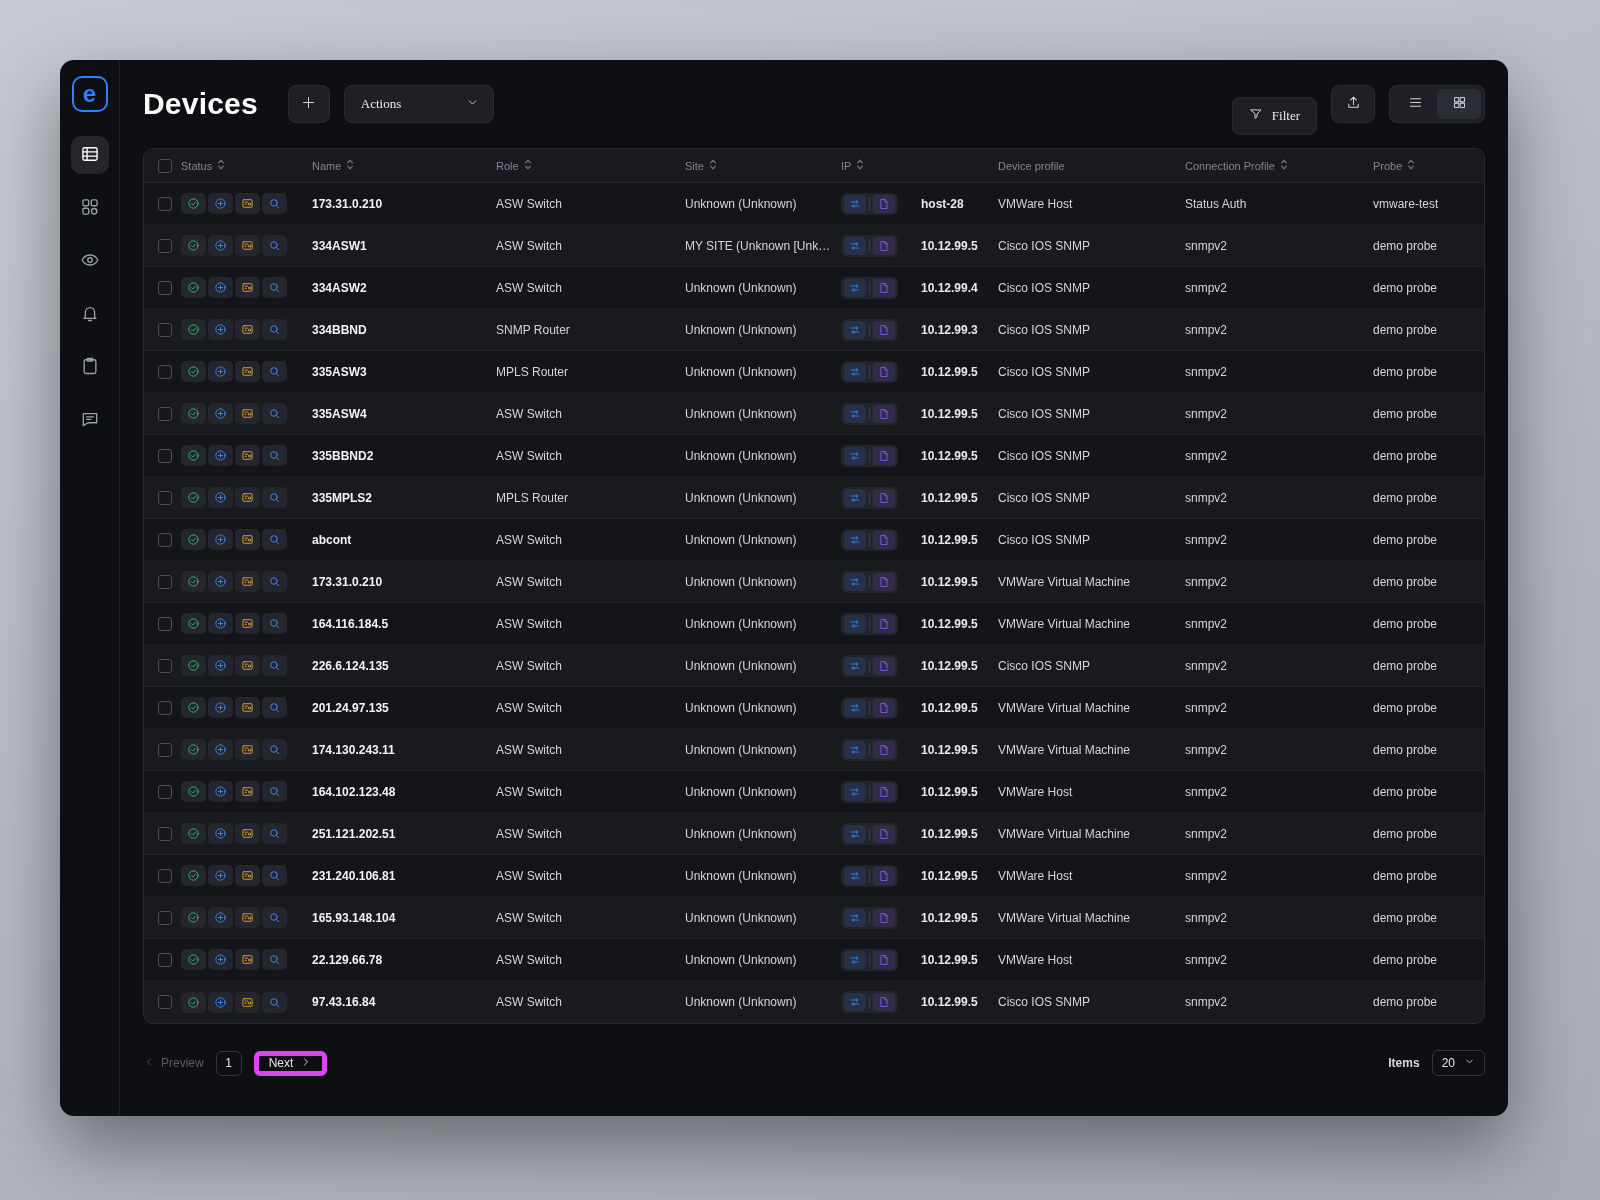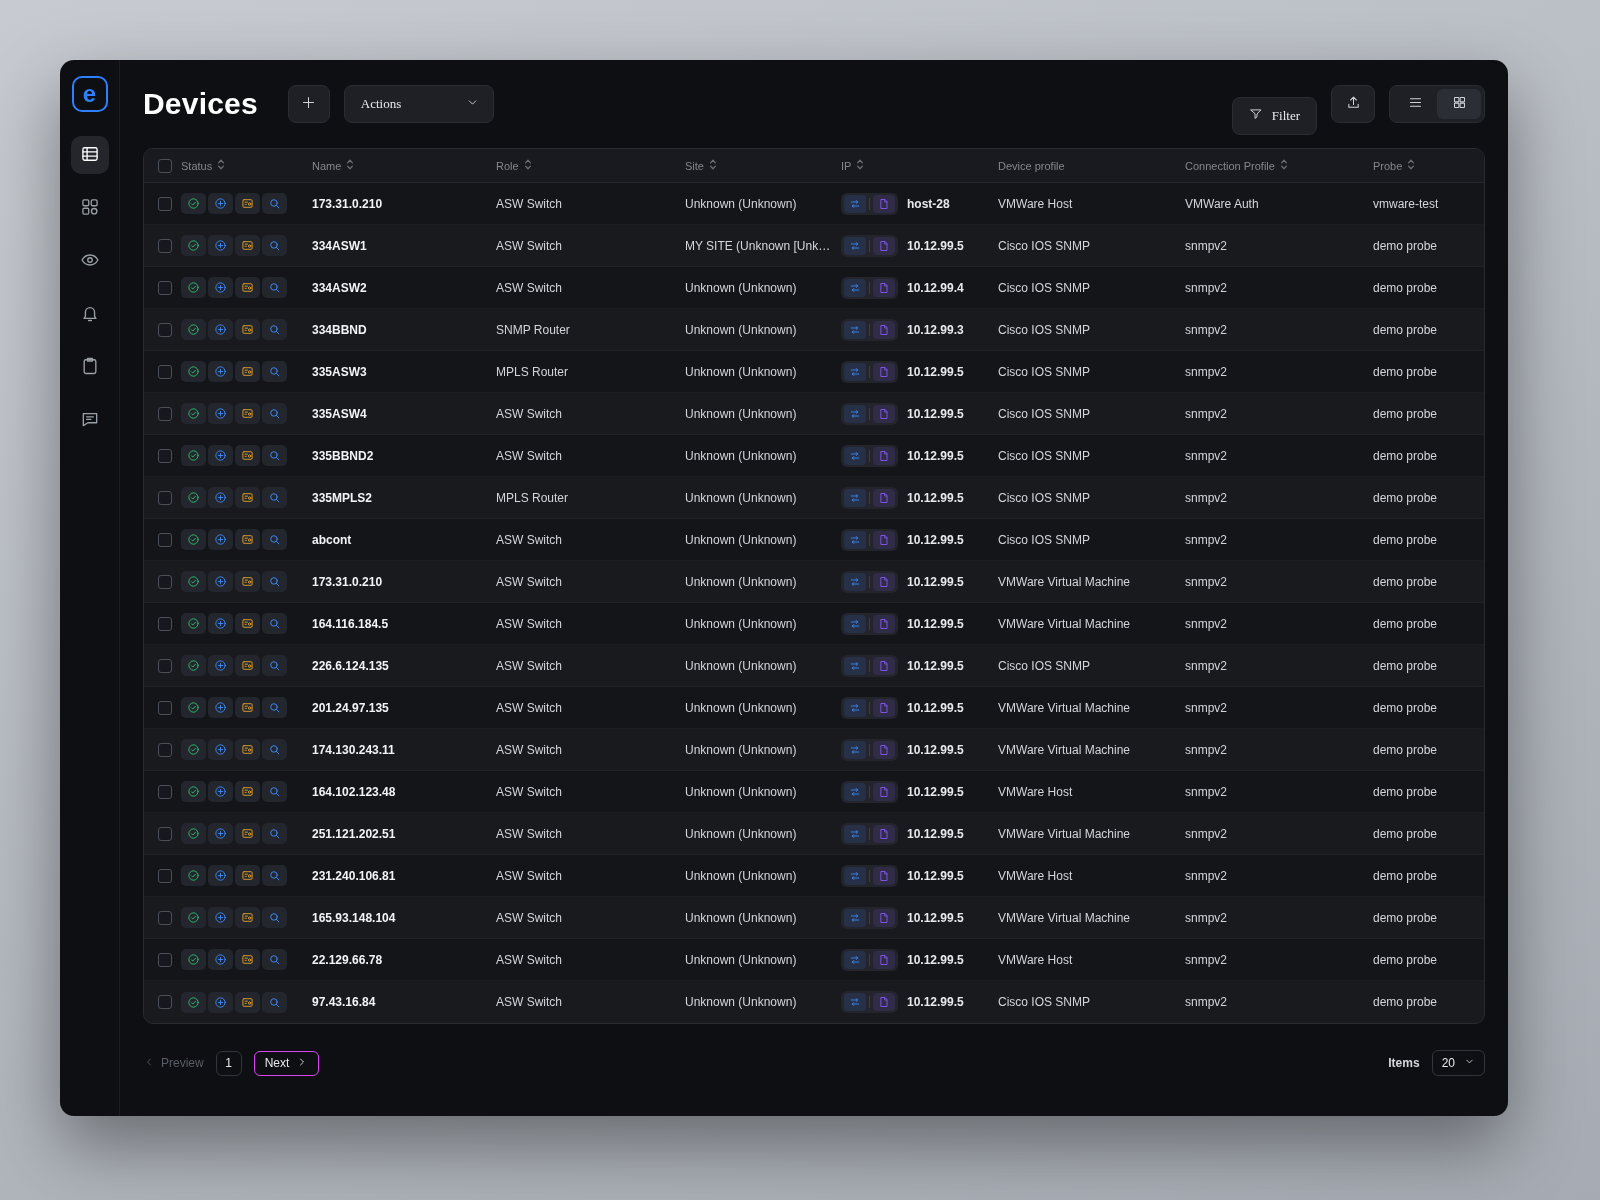--- a/index.html
+++ b/index.html
@@ -96,38 +96,38 @@
   .action-group { display:flex; gap:2px; }
   .action-btn {
     width:25px; height:21px; border:none; border-radius:5px; background:#24262d;
     display:flex; align-items:center; justify-content:center; cursor:pointer;
   }
   .action-btn svg { width:13px; height:13px; fill:none; stroke-width:1.7; stroke-linecap:round; stroke-linejoin:round; }
   .ic-green  { stroke:#2fbf71; }
   .ic-blue   { stroke:#3d8bfd; }
   .ic-yellow { stroke:#e0a32e; }
   .ic-purple { stroke:#8b5cf6; }
-  .c-ip { display:flex; align-items:center; gap:9px; overflow:visible; }
+  .c-ip { display:flex; align-items:center; gap:23px; overflow:visible; }
   .ip-group { display:flex; align-items:center; background:#23242c; border-radius:6px; padding:2px 3px; gap:3px; }
   .ip-btn { width:22px; height:18px; border:none; border-radius:4px; display:flex; align-items:center; justify-content:center; cursor:pointer; }
   .ip-btn.swap { background:rgba(61,139,253,0.13); }
   .ip-btn.file { background:rgba(139,92,246,0.13); }
   .ip-btn svg { width:12px; height:12px; fill:none; stroke-width:1.7; stroke-linecap:round; stroke-linejoin:round; }
   .ip-divider { width:1px; height:12px; background:#3a3c46; }
   .ip-text { font-size:12px; color:#e7e9ec; font-weight:600; }
   
   .pager { display:flex; align-items:center; margin-top:26px; gap:12px; font-size:12px; }
   .pg-prev { display:flex; align-items:flex-start; gap:6px; color:#595d66; background:none; border:none; font-family:inherit; font-size:12px; cursor:default; }
   .pg-prev svg, .pg-next svg, .items-select svg { stroke:currentColor; fill:none; stroke-width:1.7; stroke-linecap:round; stroke-linejoin:round; }
   .pg-page {
     min-width:26px; height:25px; border:1px solid #33353c; border-radius:6px; background:transparent;
     color:#e7e9ec; font-size:12px; display:flex; align-items:center; justify-content:center; cursor:pointer; font-family:inherit;
   }
   .pg-next {
-    height:25px; border:1px solid #d946ef; border-radius:6px; background:transparent; color:#e7e9ec;
+    height:25px; border:5px solid #d946ef; border-radius:6px; background:transparent; color:#e7e9ec;
     font-size:12px; display:flex; align-items:center; gap:7px; padding:0 10px; cursor:pointer; font-family:inherit;
   }
   .items-label { margin-left:auto; color:#d4d7dc; font-size:12px; font-weight:600; }
   .items-select {
     height:26px; border:1px solid #33353c; border-radius:6px; background:transparent; color:#e7e9ec;
     font-size:12px; display:flex; align-items:center; gap:9px; padding:0 9px; cursor:pointer; font-family:inherit;
   }
 </style>
 </head>
 <body>
@@ -334,21 +334,21 @@
         <button class="ip-btn file">
           <svg class="ic-purple" viewBox="0 0 24 24">
                     <path d="M6.5 3h7.5l4 4v14h-11.5z"></path>
                     <path d="M13.5 3.5V8h4"></path>
                   </svg>
         </button>
       </div>
       <span class="ip-text">host-28</span>
     </div>
     <div class="cell">VMWare Host</div>
-    <div class="cell">VMWare Auth</div>
+    <div class="cell">Status Auth</div>
     <div class="cell">vmware-test</div>
   </div>
           <div class="trow alt">
     <div class="cell c-check">
               <span class="checkbox"></span>
             </div>
     <div class="cell">
       <div class="action-group">
         <button class="action-btn">
           <svg class="ic-green" viewBox="0 0 24 24">

